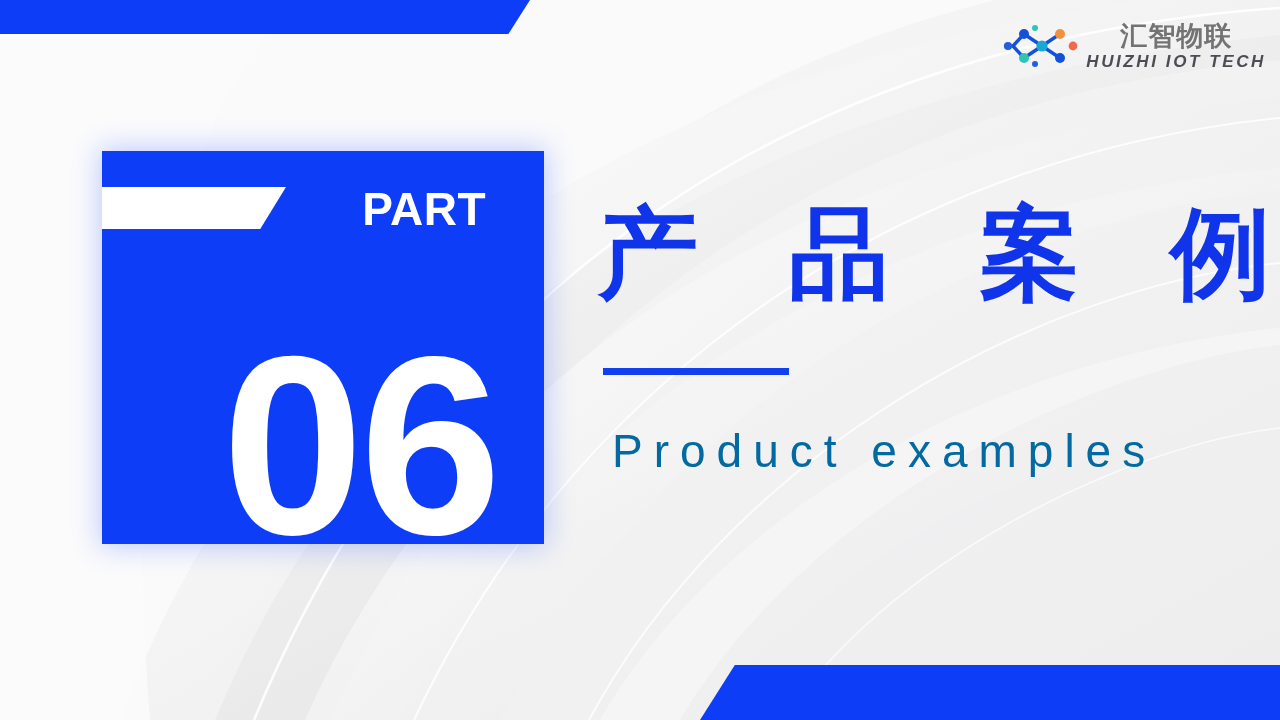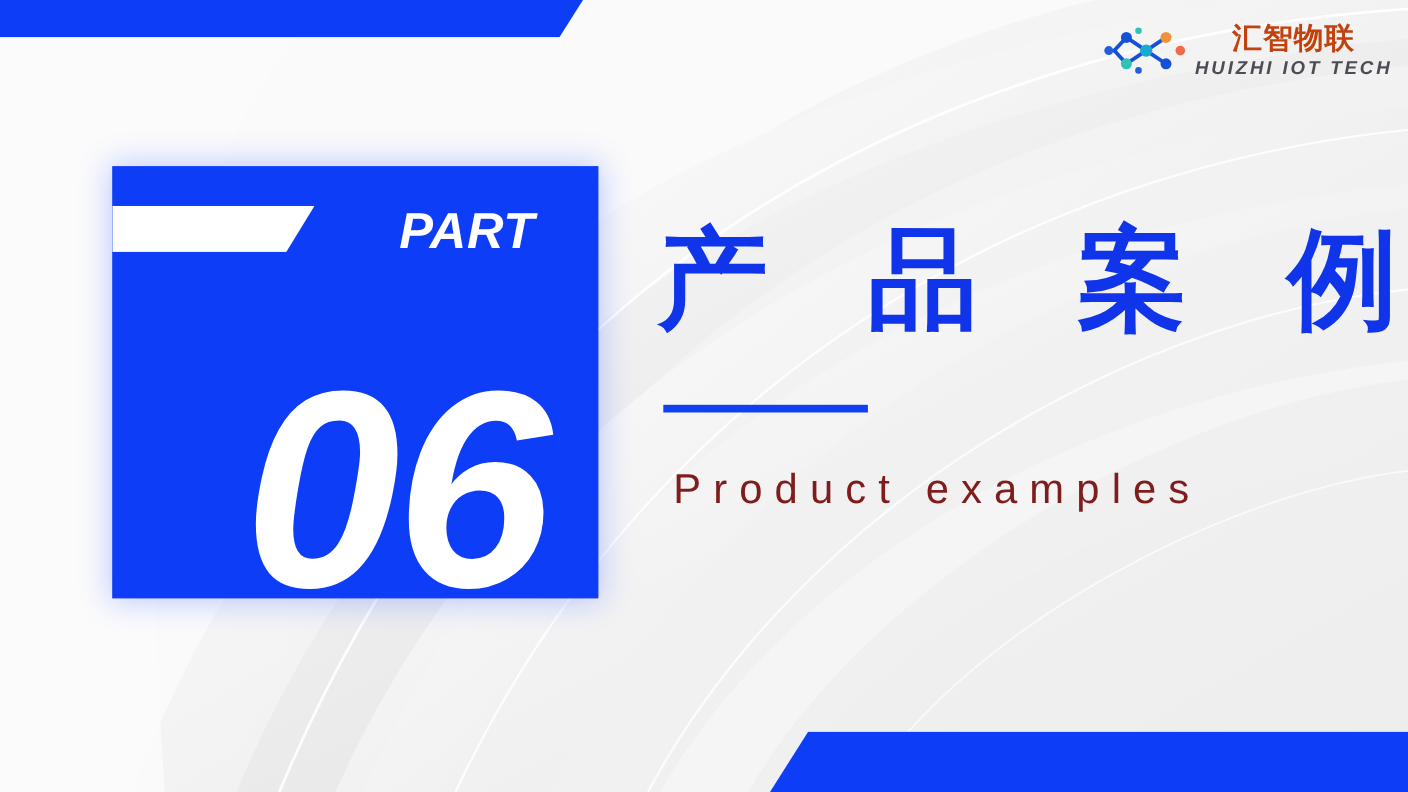--- a/index.html
+++ b/index.html
@@ -47,21 +47,20 @@
 
   
   #part-block {
     position: absolute;
     left: 102px;
     top: 151px;
     width: 442px;
     height: 393px;
     background: #0d3df7;
     box-shadow: 0 0 26px 2px rgba(60,100,255,0.33);
-    font-style: italic;
   }
   #part-accent-bar {
     position: absolute;
     left: 0px;
     top: 36px;
     width: 184px;
     height: 42px;
     background: #ffffff;
     clip-path: polygon(0 0, 100% 0, 86% 100%, 0 100%);
   }
@@ -109,22 +108,22 @@
     left: 603px;
     top: 368px;
     width: 186px;
     height: 7px;
     background: #1040ef;
   }
   #subheadline {
     position: absolute;
     left: 612px;
     top: 424px;
-    color: #7f1d1d;
-    font-size: 38px;
+    color: #0369a1;
+    font-size: 46px;
     font-weight: normal;
     letter-spacing: 11px;
     white-space: nowrap;
   }
 
   
   #logo {
     position: absolute;
     right: 14px;
     top: 22px;
@@ -133,21 +132,21 @@
     gap: 6px;
   }
   #logo-mark { display: block; }
   #logo-text-wrap {
     display: flex;
     flex-direction: column;
     align-items: center;
     line-height: 1;
   }
   #logo-cn {
-    color: #c2410c;
+    color: #737373;
     font-size: 27px;
     font-weight: bold;
     letter-spacing: 1px;
     font-family: "DejaVu Sans", "Liberation Sans", sans-serif;
   }
   #logo-en {
     margin-top: 4px;
     color: #4c4c55;
     font-size: 17px;
     font-weight: bold;

